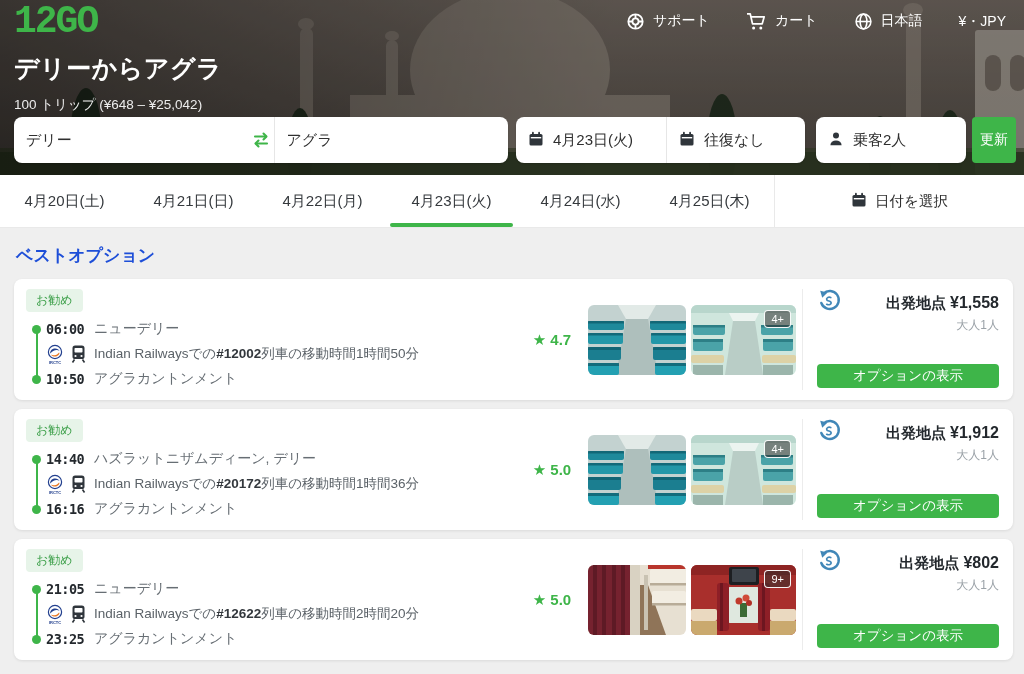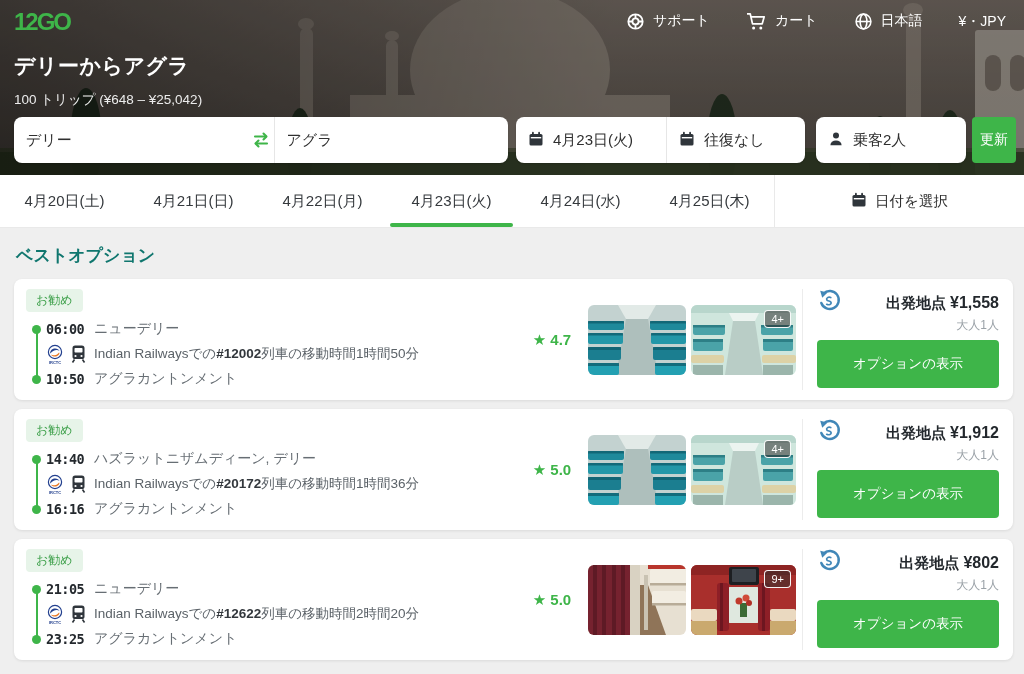--- a/index.html
+++ b/index.html
@@ -5,25 +5,25 @@
   * { box-sizing: border-box; margin: 0; padding: 0; }
   html,body { width:1024px; height:674px; overflow:hidden; }
   body { font-family:"Liberation Sans","DejaVu Sans",sans-serif; background:#efefef; color:#333; }
   button { font-family:Liberation Sans, sans-serif; }
 
   
   .hero { position:relative; height:175px; background:linear-gradient(#837870,#5f5750); overflow:hidden; }
   .hero-bg { position:absolute; inset:0; width:100%; height:100%; }
   .hero-inner { position:relative; z-index:2; height:100%; }
   .hero-top { display:flex; justify-content:space-between; align-items:flex-start; padding:4px 18px 0 14px; }
-  .logo { font-size:24px; font-weight:800; color:#3eb549; letter-spacing:-2px; cursor:pointer; line-height:36px; }
+  .logo { font-size:38px; font-weight:800; color:#3eb549; letter-spacing:-2px; cursor:pointer; line-height:36px;font-family:Liberation Mono, monospace; }
   .nav { display:flex; gap:36px; align-items:center; margin-top:8px; }
   .nav-item { display:flex; gap:8px; color:#fff; font-size:14px; cursor:pointer; }
   .nav-item svg { display:block; }
-  .hero-title { color:#fff; font-size:21px; font-weight:700; margin:12px 0 0 14px; letter-spacing:.5px; }
+  .hero-title { color:#fff; font-size:25px; font-weight:700; margin:12px 0 0 14px; letter-spacing:.5px; }
   .hero-sub { color:#ececec; font-size:13.5px; margin:11px 0 0 14px; }
 
   
   .searchbar { position:absolute; left:14px; top:117px; height:46px; display:flex; z-index:3; }
   .sb-box { background:#fff; border-radius:8px; height:46px; display:flex; align-items:center; box-shadow:0 1px 2px rgba(0,0,0,.15); }
   .sb-field { display:flex; align-items:center; gap:9px; padding:0 12px; font-size:15px; color:#2f2f2f; white-space:nowrap; overflow:hidden; height:100%; cursor:text; }
   .sb-div { width:1px; height:46px; background:#e6e6e6; }
   .box-route { width:494px; }
   .box-route .sb-field { flex:1; }
   .swap { width:26px; flex:none; cursor:pointer; display:flex; align-items:center; justify-content:center; }
@@ -35,21 +35,21 @@
   .sb-btn { width:44px; height:46px; margin-left:6px; background:#3eb549; border:none; border-radius:4px; color:#fff; font-size:14px; cursor:pointer; }
 
   
   .tabs-row { height:53px; background:#fff; display:flex; align-items:stretch; border-bottom:1px solid #e9e9e9; }
   .tab { width:129px; display:flex; align-items:center; justify-content:center; font-size:15px; color:#35393d; cursor:pointer; position:relative; }
   .tab.active::after { content:""; position:absolute; left:3px; right:3px; bottom:0; height:4px; background:#3eb549; border-radius:2px; }
   .tab-pick { flex:1; border-left:1px solid #e9e9e9; display:flex; align-items:center; justify-content:center; gap:8px; font-size:14.5px; color:#2f2f2f; cursor:pointer; }
 
   
   main { padding:0 11px 0 14px; }
-  .section-title { font-size:17px; font-weight:700; color:#0f766e; margin:16px 0 12px 2px; }
+  .section-title { font-size:17px; font-weight:700; color:#1d4ed8; margin:16px 0 12px 2px; }
 
   .card { background:#fff; border-radius:8px; box-shadow:0 1px 3px rgba(0,0,0,.09); height:121px; display:flex; margin-bottom:9px; }
   .card-left { width:508px; padding:10px 0 0 12px; flex:none; }
   .badge { display:inline-block; background:#e7f4e9; color:#3a9e47; font-size:12px; padding:3px 10px; border-radius:4px; }
   .itinerary { position:relative; margin-top:5px; padding-left:20px; }
   .tl-line { position:absolute; left:9.5px; top:12px; height:50px; width:2px; background:#3eb549; }
   .it-row { display:flex; align-items:center; height:24px; position:relative; }
   .it-row.op { height:26px; }
   .dot { position:absolute; left:-14px; width:9px; height:9px; border-radius:50%; background:#3eb549; }
   .time { font-family:"DejaVu Sans Mono",monospace; font-weight:700; font-size:13.5px; color:#24292e; width:48px; letter-spacing:-.5px; flex:none; }
@@ -64,21 +64,21 @@
   .thumb.t2 { width:105px; }
   .thumb svg { display:block; width:100%; height:100%; }
   .more-badge { position:absolute; top:5px; right:5px; background:rgba(45,45,45,.55); border:1.5px solid rgba(255,255,255,.95); color:#fff; font-size:11px; line-height:16px; padding:0 6px; border-radius:4px; }
   .vdiv { width:1px; background:#ececec; margin:10px 12px 10px 6px; flex:none; }
   .card-right { flex:1; padding:10px 14px 12px 2px; display:flex; flex-direction:column; }
   .cr-top { display:flex; justify-content:space-between; align-items:flex-start;gap:44px; }
   .price-block { text-align:right; margin-top:5px; }
   .price-line { font-size:15px; font-weight:700; color:#23282d; }
   .price-line .price { font-size:16px; }
   .pax { font-size:12px; color:#9aa1a7; margin-top:4px; }
-  .cta { margin-top:auto; height:48px; width:100%; background:#3eb549; border:none; border-radius:4px; color:#fff; font-size:13.5px; cursor:pointer; }
+  .cta { margin-top:auto; height:24px; width:100%; background:#3eb549; border:none; border-radius:4px; color:#fff; font-size:13.5px; cursor:pointer; }
 </style>
 </head>
 <body>
 
 <header class="hero">
   <svg class="hero-bg" viewBox="0 0 1024 175" preserveAspectRatio="none" aria-hidden="true">
     <defs>
       <linearGradient id="sky" x1="0" y1="0" x2="0" y2="1">
         <stop offset="0" stop-color="#8a7f76"></stop>
           <stop offset="1" stop-color="#5f5750"></stop>

